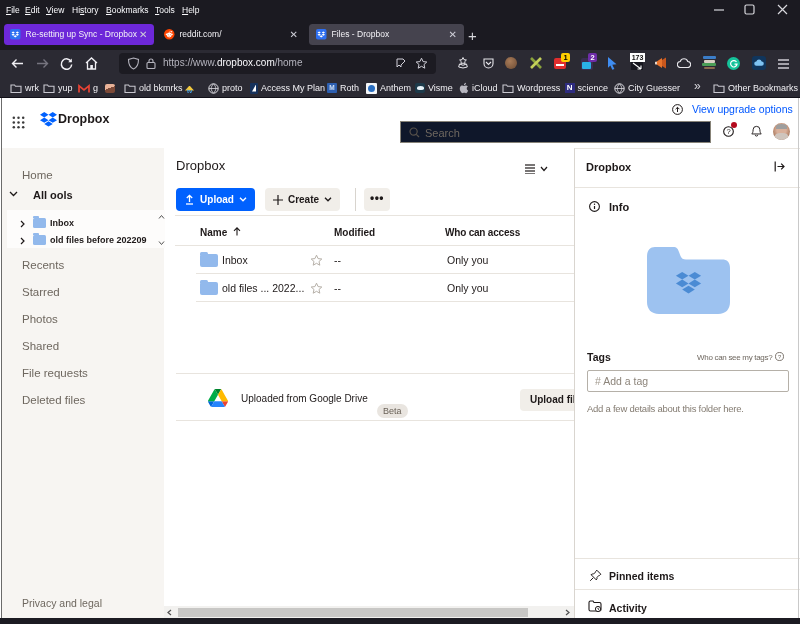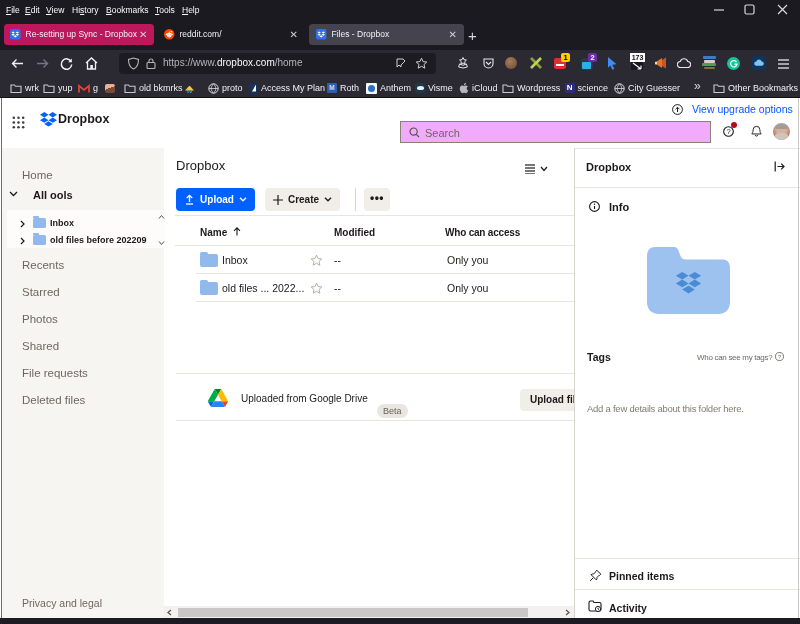--- a/index.html
+++ b/index.html
@@ -39,21 +39,21 @@
   <span style="left:182px"><u>H</u>elp</span>
 
   <svg class="abs" style="left:712px;top:3px" width="84" height="14" viewBox="0 0 84 14">
     <line x1="2" y1="7" x2="12" y2="7" stroke="#d8d8dd" stroke-width="1.2"></line>
     <rect x="33" y="2" width="9" height="9" fill="none" stroke="#d8d8dd" stroke-width="1.2" rx="1.5"></rect>
     <path d="M66 2 L75 11 M75 2 L66 11" stroke="#d8d8dd" stroke-width="1.2"></path>
   </svg>
 </div>
 
 <div id="tabbar" class="abs">
-  <div class="tab" style="left:4px;width:150px;background:#be185d;padding:0 6px;">
+  <div class="tab" style="left:4px;width:150px;background:#6d28d9;padding:0 6px;">
     <svg class="fav" viewBox="0 0 24 24">
         <rect width="24" height="24" rx="4" fill="#2d6ff2"></rect>
         <g fill="#fff">
           <path d="M7.2 5.5 L11 8 L7.2 10.5 L3.4 8 Z"></path>
           <path d="M16.8 5.5 L20.6 8 L16.8 10.5 L13 8 Z"></path>
           <path d="M7.2 10.5 L11 13 L7.2 15.5 L3.4 13 Z"></path>
           <path d="M16.8 10.5 L20.6 13 L16.8 15.5 L13 13 Z"></path>
           <path d="M12 14.2 L15.8 16.7 L12 19.2 L8.2 16.7 Z"></path>
         </g>
       </svg>
@@ -319,21 +319,21 @@
       </g>
     </svg>
   <div class="abs dtext" style="left:58px;top:14px;font-size:12.5px;font-weight:700;">Dropbox</div>
   <div class="abs" style="left:672px;top:5px;color:#0057ff;font-size:10.5px;">
     <svg style="vertical-align:-2px" width="11" height="11" viewBox="0 0 11 11">
         <circle cx="5.5" cy="5.5" r="4.9" fill="none" stroke="#1e1919" stroke-width="1"></circle>
         <path d="M5.5 8 V3.4 M3.6 5.2 L5.5 3.3 L7.4 5.2" stroke="#1e1919" stroke-width="1" fill="none"></path>
       </svg>
     <span style="margin-left:6px">View upgrade options</span>
   </div>
-  <div class="abs" style="left:400px;top:23px;width:311px;height:22px;border:1px solid #878378;background:#f0abfc;">
+  <div class="abs" style="left:400px;top:23px;width:311px;height:22px;border:1px solid #878378;background:#0f172a;">
     <svg class="abs" style="left:8px;top:5px" width="11" height="11" viewBox="0 0 11 11">
         <circle cx="4.6" cy="4.6" r="3.6" fill="none" stroke="#57514a" stroke-width="1.2"></circle>
         <line x1="7.3" y1="7.3" x2="10" y2="10" stroke="#57514a" stroke-width="1.2"></line>
       </svg>
     <div class="abs" style="left:24px;top:4.5px;font-size:11px;color:#6e675f;">Search</div>
   </div>
   <svg class="abs" style="left:723px;top:28px" width="11" height="11" viewBox="0 0 13 13">
       <circle cx="6.5" cy="6.5" r="5.7" fill="none" stroke="#1e1919" stroke-width="1.3"></circle>
       <text x="6.5" y="9.5" text-anchor="middle" font-size="9" fill="#1e1919" font-family="Liberation Sans">?</text>
     </svg>
@@ -501,20 +501,23 @@
         <path d="M41.5 40.8 L47.8 44.6 L41.5 48.4 L35.2 44.6 Z"></path>
       </g>
     </svg>
 
     <div class="abs dtext" style="left:12px;top:201.5px;font-size:10.5px;font-weight:700;">Tags</div>
     <div class="abs" style="left:122px;top:203.5px;font-size:8px;letter-spacing:-0.3px;color:#6e675f;">Who can see my tags?</div>
     <svg class="abs" style="left:200px;top:203px" width="9" height="9" viewBox="0 0 11 11">
         <circle cx="5.5" cy="5.5" r="4.9" fill="none" stroke="#6e675f" stroke-width="1.1"></circle>
         <text x="5.5" y="8" text-anchor="middle" font-size="7" fill="#6e675f" font-family="Liberation Sans">?</text>
       </svg>
+    <div class="abs" style="left:12px;top:221px;width:202px;height:21.5px;border:1px solid #b5b0a8;border-radius:2px;background:#fff;">
+      <div class="abs" style="left:7px;top:4px;font-size:10.5px;color:#8c847a;"><span style="color:#a39b90">#</span> Add a tag</div>
+    </div>
     <div class="abs" style="left:12px;top:254px;font-size:9.5px;letter-spacing:-0.25px;color:#847c72;">Add a few details about this folder here.</div>
 
     <div class="hline" style="left:0;top:409px;width:226px;"></div>
     <svg class="abs" style="left:14px;top:420px" width="13" height="13" viewBox="0 0 13 13">
         <path d="M7.8 1.2 L11.8 5.2 L10.6 6.4 L10.2 6.2 L8 8.4 C8.2 9.3 8 10.2 7.3 10.9 L2.1 5.7 C2.8 5 3.7 4.8 4.6 5 L6.8 2.8 L6.6 2.4 Z" fill="none" stroke="#1e1919" stroke-width="1" stroke-linejoin="round"></path>
         <path d="M4.2 8.8 L1.2 11.8" stroke="#1e1919" stroke-width="1"></path>
       </svg>
     <div class="abs dtext" style="left:34px;top:421px;font-size:10.5px;font-weight:700;">Pinned items</div>
     <div class="hline" style="left:0;top:440px;width:226px;"></div>
     <svg class="abs" style="left:13px;top:451px" width="14" height="12" viewBox="0 0 14 12">

